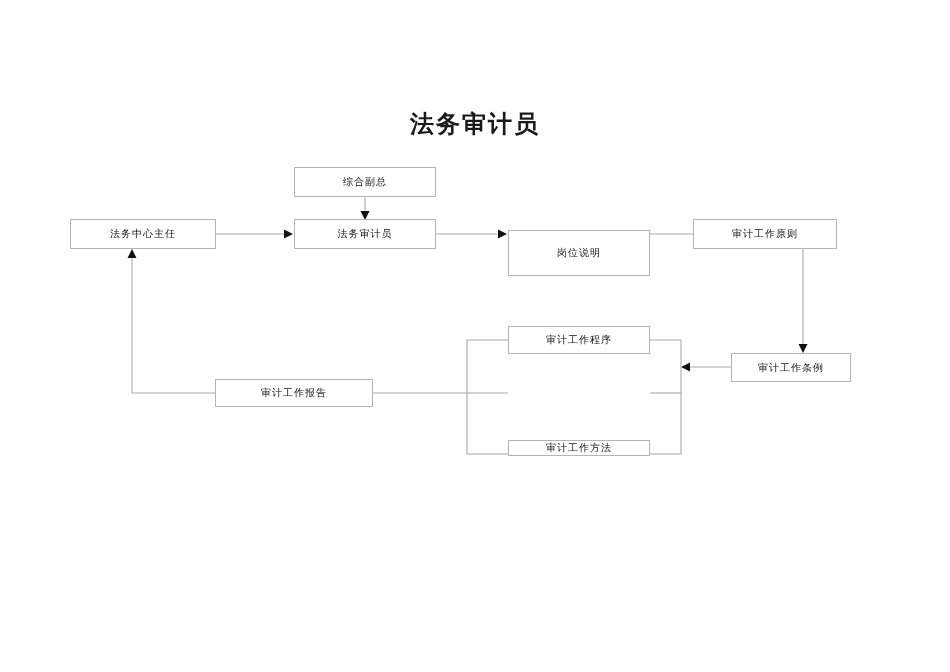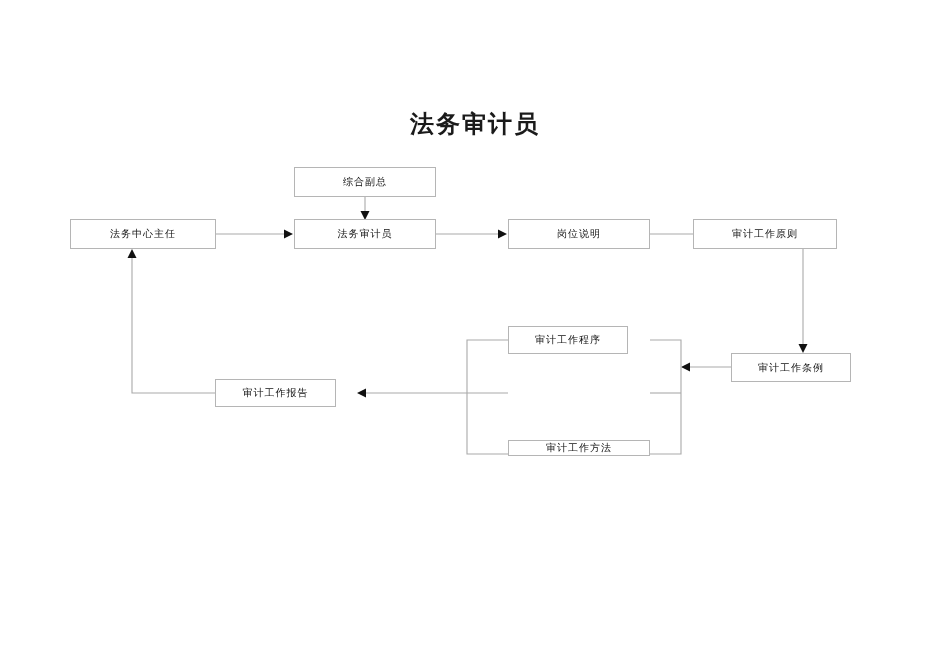--- a/index.html
+++ b/index.html
@@ -123,20 +123,20 @@
 
     <g>
       <path class="edge-line" d="M215,393 L132,393 L132,256"></path>
       <polygon class="edge-head" points="132,249 127.5,258 136.5,258"></polygon>
     </g>
   </svg>
 
   <div class="node" style="left:294px; top:167px; width:142px; height:30px;">综合副总</div>
   <div class="node" style="left:70px;  top:219px; width:146px; height:30px;">法务中心主任</div>
   <div class="node" style="left:294px; top:219px; width:142px; height:30px;">法务审计员</div>
-  <div class="node" style="left:508px; top:219px; width:142px; height:30px;text-align:right;">岗位说明</div>
+  <div class="node" style="left:508px; top:230px; width:142px; height:46px;text-align:right;">岗位说明</div>
   <div class="node" style="left:693px; top:219px; width:144px; height:30px;">审计工作原则</div>
   <div class="node" style="left:731px; top:353px; width:120px; height:29px;">审计工作条例</div>
-  <div class="node" style="left:508px; top:326px; width:120px; height:28px;">审计工作程序</div>
+  <div class="node" style="left:508px; top:326px; width:142px; height:28px;">审计工作程序</div>
   <div class="node" style="left:508px; top:440px; width:142px; height:16px;">审计工作方法</div>
-  <div class="node" style="left:215px; top:379px; width:121px; height:28px;">审计工作报告</div>
+  <div class="node" style="left:215px; top:379px; width:158px; height:28px;">审计工作报告</div>
 
 </div>
 
 </body></html>

